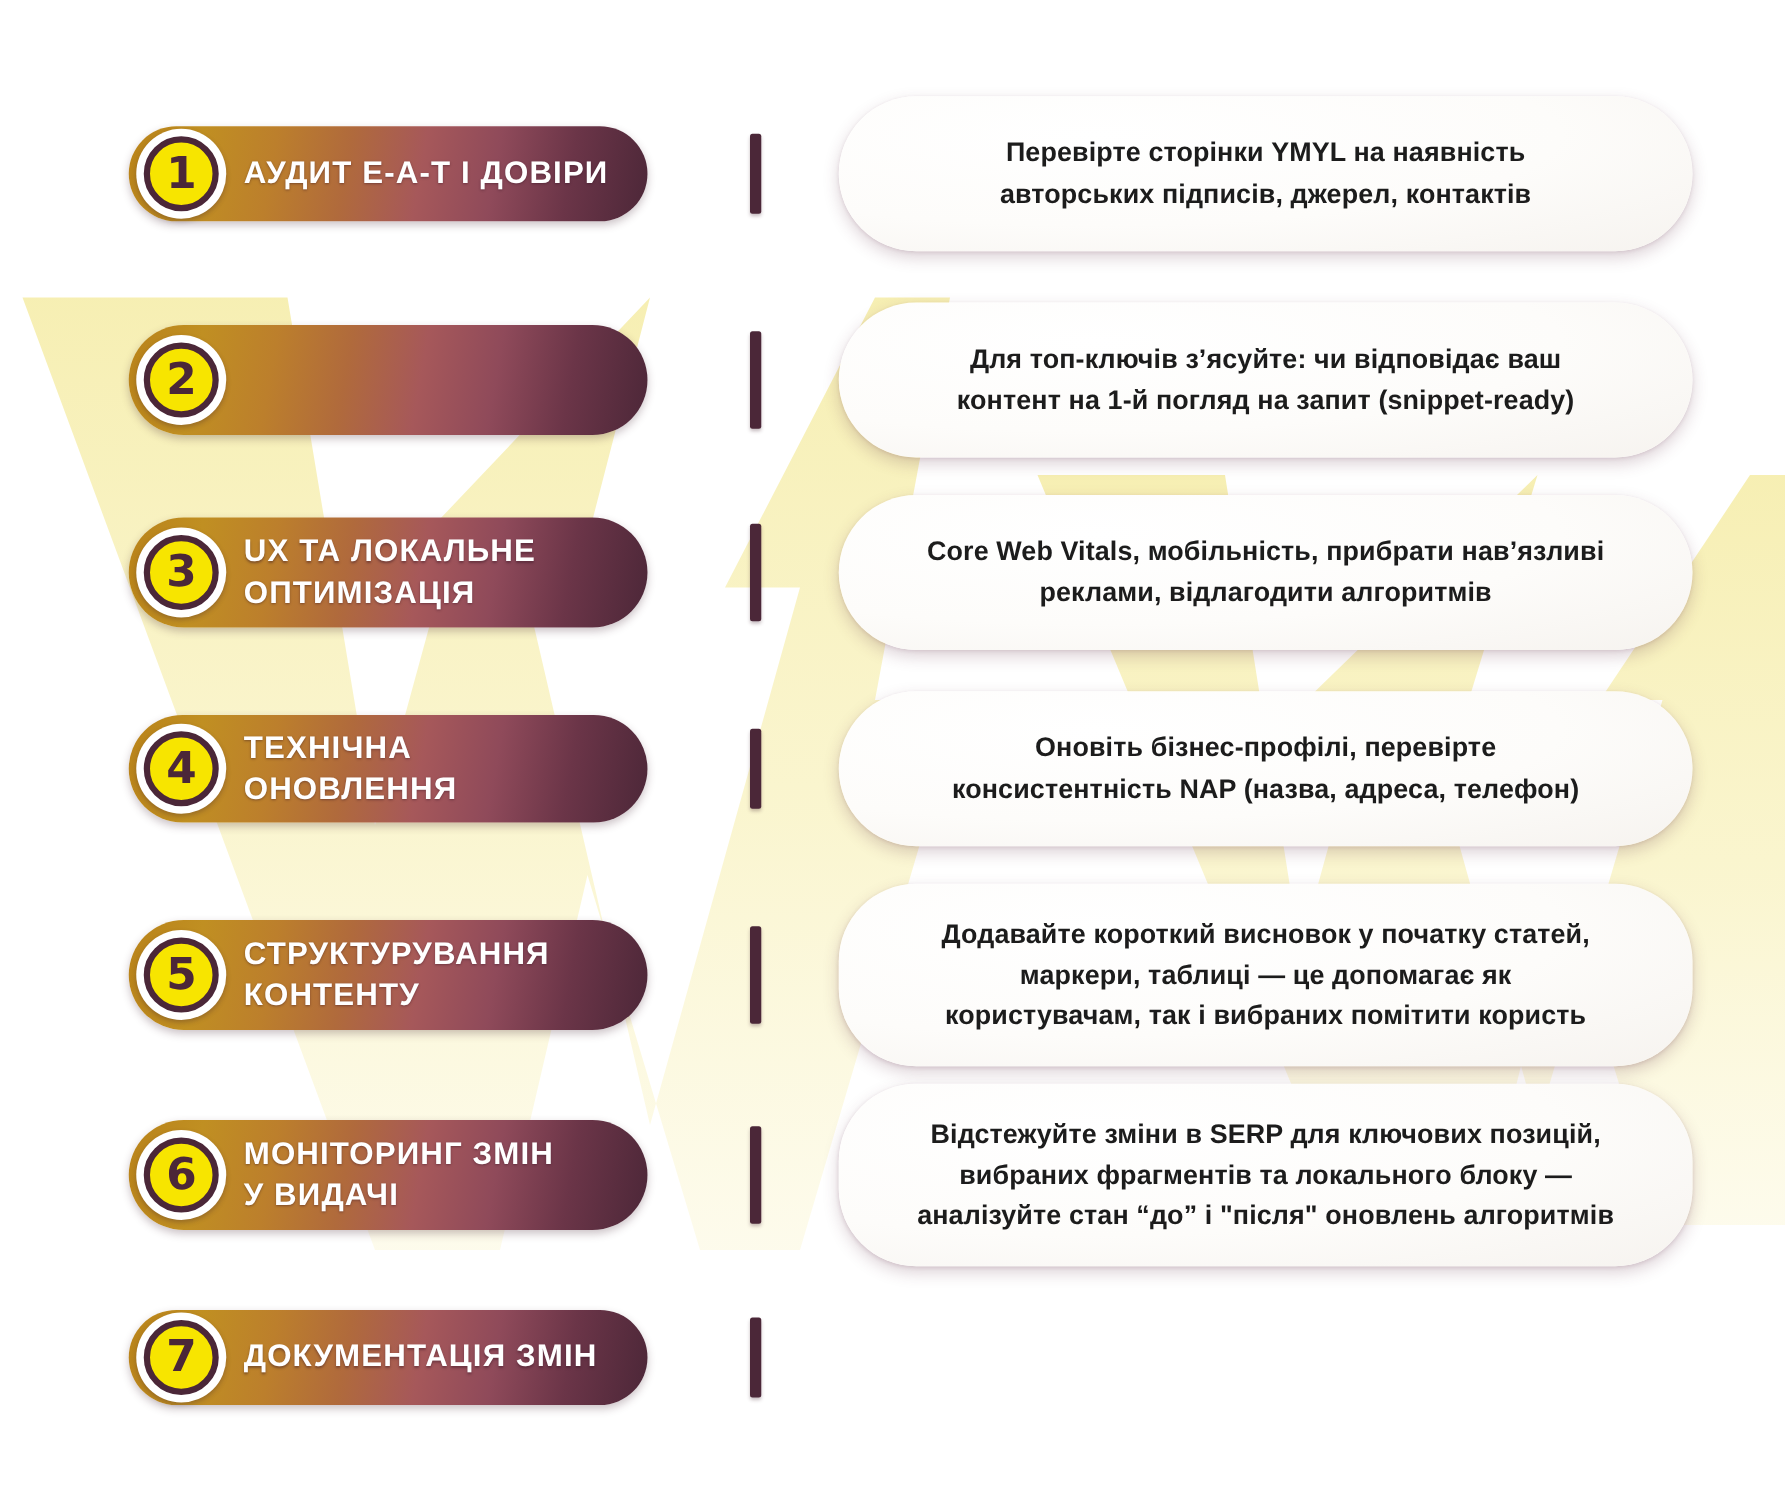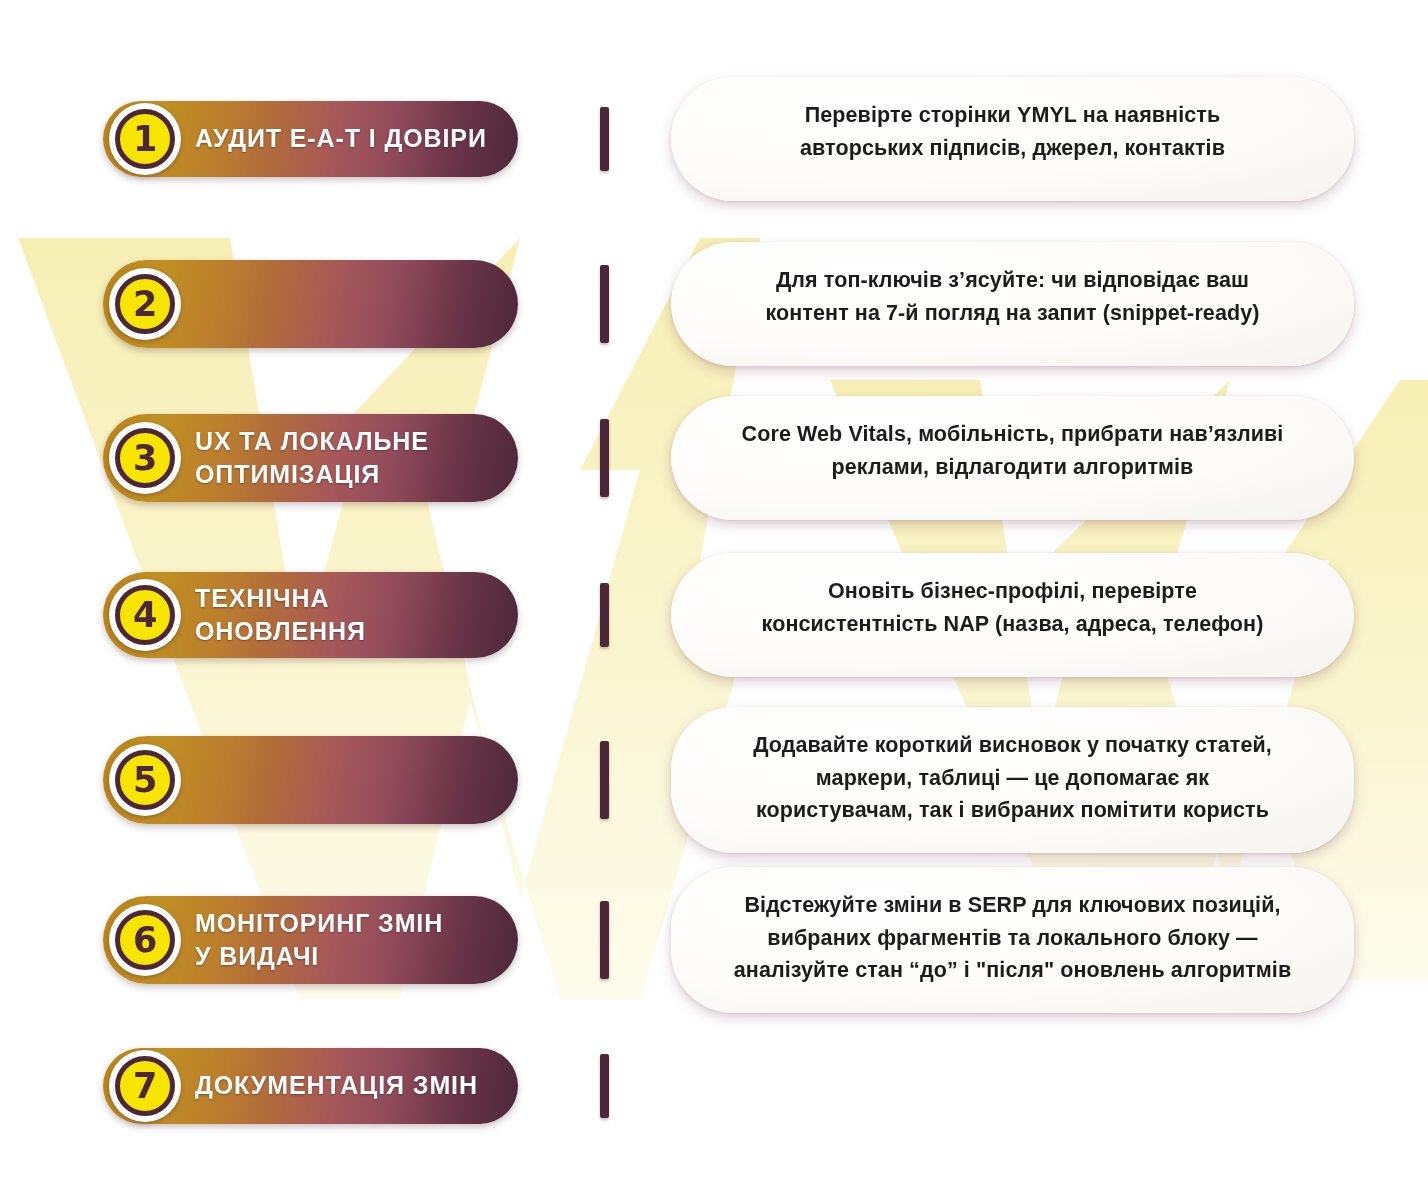--- a/index.html
+++ b/index.html
@@ -137,20 +137,21 @@
   
   .card {
     flex: 0 0 auto;
     margin-left: 62px;
     width: 683px;
     border-radius: 62px;
     background: radial-gradient(ellipse at 30% 25%, #ffffff 0%, #fdfcfa 55%, #f6f3ef 100%);
     box-shadow: 0 5px 13px rgba(95,45,70,0.22),
                 0 1px 3px rgba(95,45,70,0.12);
     display: flex;
+    align-items: center;
     justify-content: center;
     text-align: center;
     padding: 22px 40px;
     min-height: 124px;
   }
 
   .card.tall { min-height: 146px; }
 
   .card-text {
     color: #1c1c1c;
@@ -241,21 +242,21 @@
         <div class="badge">
           <div class="badge-inner">
             <span class="badge-num">2</span>
           </div>
         </div>
       </div>
     </div>
     <div class="sep tall"></div>
     <div class="card">
       <div class="card-text">Для топ-ключів з’ясуйте: чи відповідає ваш
-контент на 7-й погляд на запит (snippet-ready)</div>
+контент на 1-й погляд на запит (snippet-ready)</div>
     </div>
   </div>
 
   <div class="row" style="top:382px;height:152px;">
     <div class="pill-wrap">
       <div class="pill tall">
         <div class="badge">
           <div class="badge-inner">
             <span class="badge-num">3</span>
           </div>
@@ -290,20 +291,22 @@
   </div>
 
   <div class="row" style="top:692px;height:176px;">
     <div class="pill-wrap">
       <div class="pill tall">
         <div class="badge">
           <div class="badge-inner">
             <span class="badge-num">5</span>
           </div>
         </div>
+        <div class="pill-label">СТРУКТУРУВАННЯ
+КОНТЕНТУ</div>
       </div>
     </div>
     <div class="sep tall"></div>
     <div class="card tall">
       <div class="card-text">Додавайте короткий висновок у початку статей,
 маркери, таблиці — це допомагає як
 користувачам, так і вибраних помітити користь</div>
     </div>
   </div>
 

